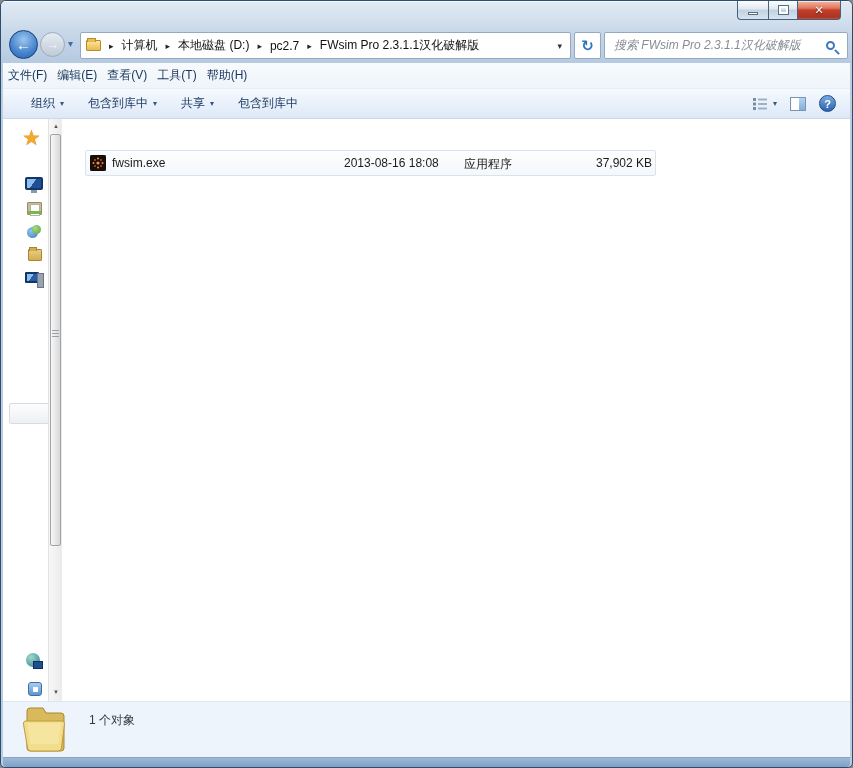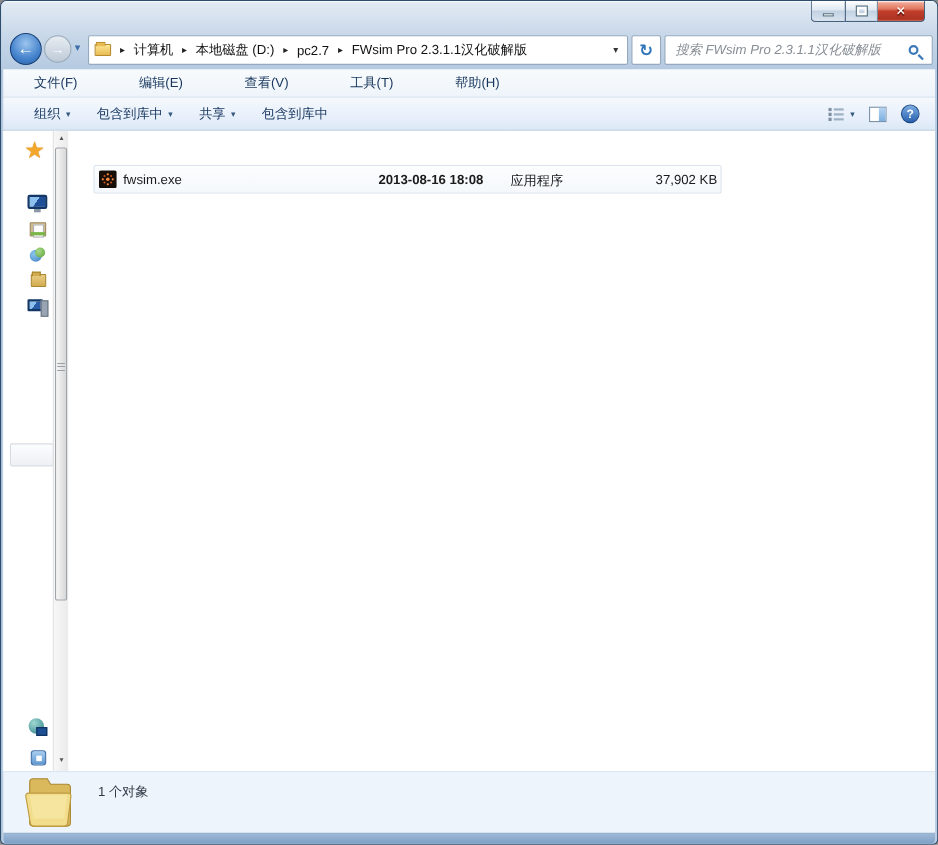--- a/index.html
+++ b/index.html
@@ -56,21 +56,21 @@
     display:flex; align-items:center;text-align:center; }
   .search-ph { font-style:italic; color:#878d95; font-size:12px; padding-left:9px; white-space:nowrap; }
   .magnifier { margin-left:auto; margin-right:12px; width:9px; height:9px;
     border:2px solid #3c79b8; border-radius:50%; position:relative; flex:0 0 auto; }
   .magnifier::after { content:""; position:absolute; width:6px; height:2px; background:#3c79b8;
     transform:rotate(45deg); left:6px; top:8px; }
   
   .menubar { position:absolute; top:62px; left:2px; right:2px; height:26px;
     background:linear-gradient(#f8fbfd,#eef4fa); display:flex; align-items:center;
     border-bottom:1px solid #e6edf5; }
-  .menu-item { padding:0 28px; font-size:12px; color:#17355c; cursor:default; }
+  .menu-item { padding:0 5px; font-size:12px; color:#17355c; cursor:default; }
   
   .toolbar { position:absolute; top:88px; left:2px; right:2px; height:30px;
     background:linear-gradient(#f5f9fd,#e5eefa 70%,#dce8f6);
     border-bottom:1px solid #ccd9e7; display:flex; align-items:center; padding:0 14px 0 28px; }
   .tool-item { display:flex; align-items:center; gap:5px; margin-right:24px; cursor:default; }
   .tool-label { font-size:12px; color:#1e3c64; white-space:nowrap; }
   .tool-chevron { font-size:8px; color:#35597d; }
   .tool-right { margin-left:auto; display:flex; align-items:center; gap:13px; }
   .help-btn { width:17px; height:17px; border-radius:50%;
     background:linear-gradient(#7aabe2,#2c62ae); border:1px solid #1d4a86;
@@ -127,21 +127,21 @@
   .col-date { left:256px; width:130px; padding-left:27px; }
   .col-type { left:386px; width:130px; padding-left:16px; }
   .col-size { left:516px; width:84px; padding-left:10px; }
   .sort-arrow { position:absolute; left:137px; top:-2px; font-size:7px; color:#9aa6b4; }
   .lv-row { position:absolute; left:22px; top:31px; width:571px; height:26px;
     border:1px solid #d9e3ed; border-radius:2px;
     background:linear-gradient(#fcfdfe,#f4f8fc); font-size:12px; color:#1b1b1b; cursor:default; }
   .cell { position:absolute; top:5px; white-space:nowrap; }
   .cell-icon { left:4px; top:4px; }
   .cell-name { left:26px; }
-  .cell-date { left:258px;font-weight:bold; }
+  .cell-date { left:258px; }
   .cell-type { left:378px; }
   .cell-size { left:428px; width:138px; text-align:right; }
   
   .details { position:absolute; top:700px; left:2px; right:2px; height:56px;
     background:#eef4fb; border-top:1px solid #dde7f1; }
   .details-folder { position:absolute; left:18px; top:2px; }
   .status-text { position:absolute; left:86px; top:10px; font-size:12px; color:#2f3a47; }
   .bottom-strip { position:absolute; top:756px; left:2px; right:2px; height:10px;
     background:linear-gradient(#9db8d8,#7e9fc6); border-top:1px solid #87a2c2; border-radius:0 0 4px 4px; }
 </style>

